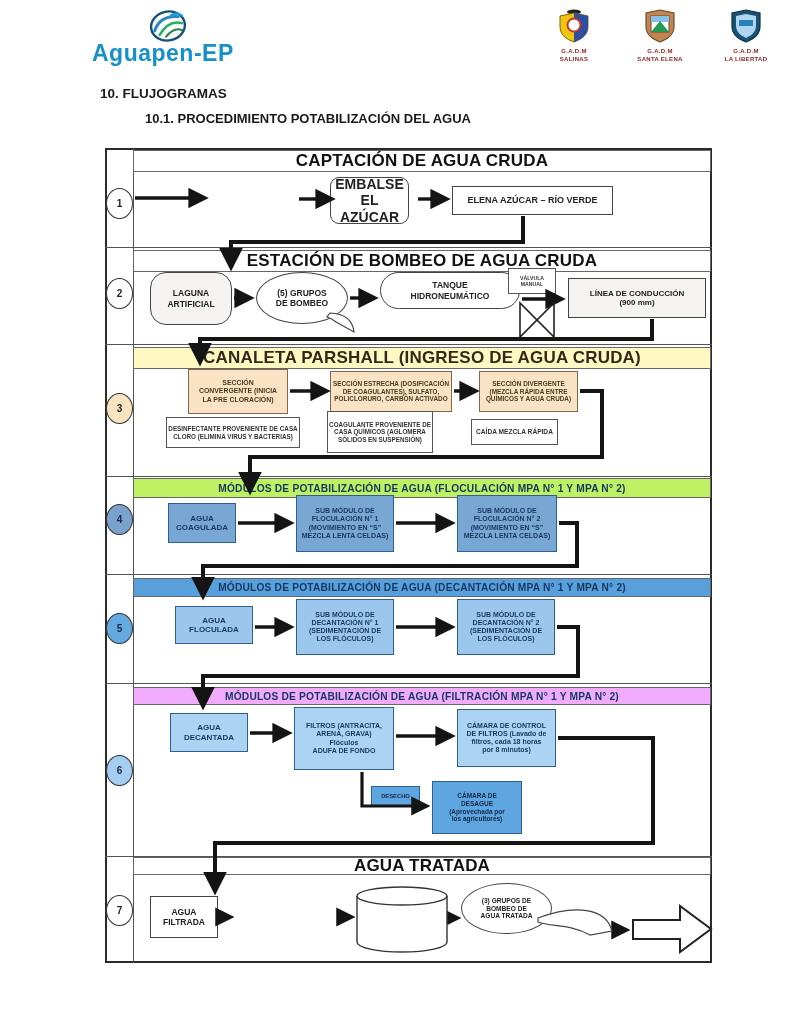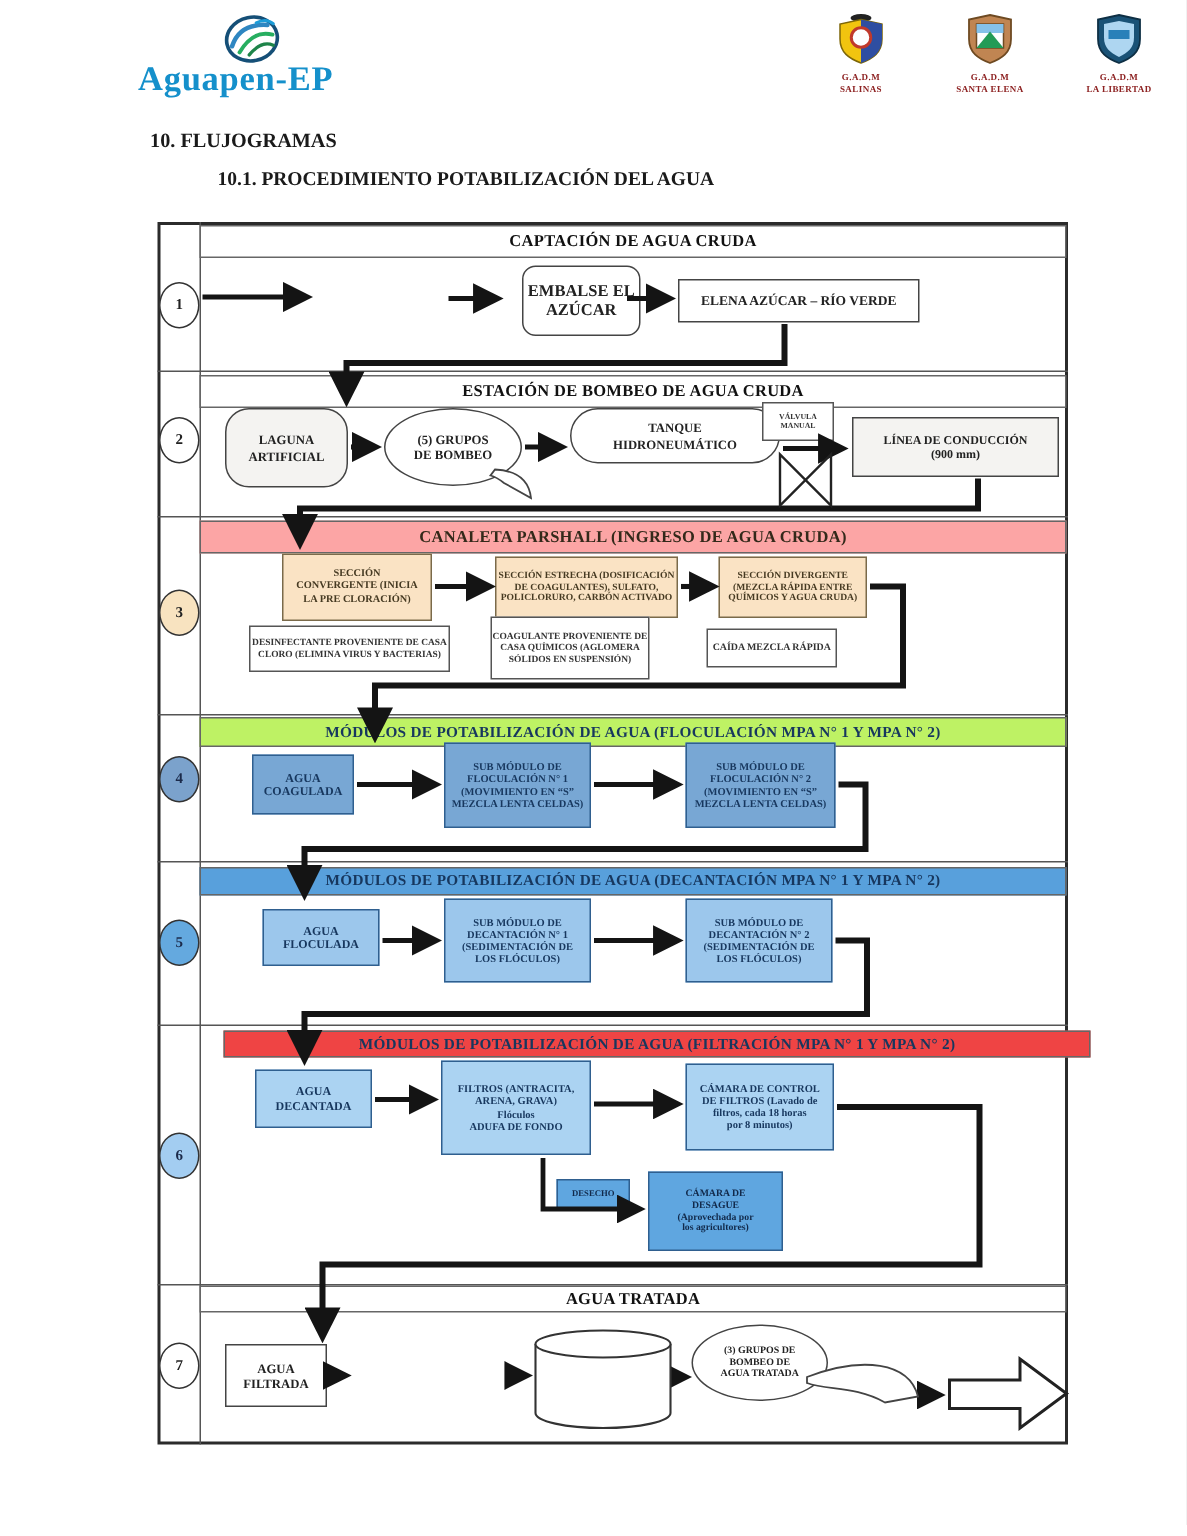--- a/index.html
+++ b/index.html
@@ -1,38 +1,38 @@
 <!DOCTYPE html>
 <html><head>
 <meta charset="utf-8">
 <style>
   html,body{margin:0;padding:0;background:#e8e8e8;}
   .page{position:relative;width:791px;height:1024px;background:#ffffff;
-        font-family:Liberation Serif, serif;overflow:hidden;margin:0 auto;}
+        font-family:Liberation Sans, sans-serif;overflow:hidden;margin:0 auto;}
   
   .wordmark{position:absolute;left:92px;top:40px;font-size:23px;font-weight:800;
             color:#1590cb;letter-spacing:.5px;}
   .logo-drop{position:absolute;left:140px;top:6px;}
   .crests{position:absolute;left:538px;top:8px;display:flex;gap:14px;}
   .crest{width:72px;text-align:center;}
   .crest .cap{font-size:6px;font-weight:700;color:#8e2323;line-height:1.25;letter-spacing:.3px;}
   .h-section{position:absolute;left:100px;top:86px;font-size:13.5px;font-weight:700;color:#1a1a1a;}
   .h-subsection{position:absolute;left:145px;top:111px;font-size:13px;font-weight:700;color:#1a1a1a;}
   
   .frame{position:absolute;left:105px;top:148px;width:607px;height:815px;border:2px solid #2b2b2b;box-sizing:border-box;}
   .vline{position:absolute;left:133px;top:148px;width:1px;height:815px;background:#555;}
   .hdiv{position:absolute;left:105px;width:607px;height:1px;background:#555;}
   
   .band{position:absolute;left:133px;width:578px;border:1px solid #666;box-sizing:border-box;
         display:flex;align-items:center;justify-content:center;font-weight:700;
-        font-size:11px;letter-spacing:.2px;color:#111;}
-  .band.peach{background:#fca5a5;color:#33291a;}
+        font-size:17px;letter-spacing:.2px;color:#111;}
+  .band.peach{background:#fef9c3;color:#33291a;}
   .band.b4{background:#bef264;color:#17375e;}
   .band.b5{background:#58a0dc;color:#17375e;}
-  .band.b6{background:#ef4444;color:#17375e;margin-left:16px;}
+  .band.b6{background:#f0abfc;color:#17375e;}
   
   .step{position:absolute;left:106px;width:27px;height:31px;border:1.6px solid #333;border-radius:50%;
         display:flex;align-items:center;justify-content:center;font-size:10px;font-weight:700;color:#222;
         box-sizing:border-box;background:#fff;}
   
   .node{position:absolute;box-sizing:border-box;border:1.4px solid #444;background:#fff;
         display:flex;align-items:center;justify-content:center;text-align:center;
         white-space:pre-line;font-weight:700;color:#222;line-height:1.18;}
   .r18{border-radius:18px;} .r9{border-radius:9px;} .r16{border-radius:16px;} .r26{border-radius:27px;}
   .ellipse{border-radius:50%;}
@@ -116,21 +116,21 @@
   <div class="band" style="top:857px;height:18px">AGUA TRATADA</div>
 
   <div class="step" style="top:188px">1</div>
   <div class="step" style="top:278px">2</div>
   <div class="step" style="top:393px;background:#f8e3c0">3</div>
   <div class="step" style="top:504px;background:#7ba2cc;color:#1b2a4a">4</div>
   <div class="step" style="top:613px;background:#64a9df;color:#1b2a4a">5</div>
   <div class="step" style="top:755px;background:#a3cdf1;color:#1b2a4a">6</div>
   <div class="step" style="top:895px">7</div>
 
-  <div class="node r9" style="left:348px;top:177px;width:79px;height:47px;font-size:11px">EMBALSE EL
+  <div class="node r9" style="left:330px;top:177px;width:79px;height:47px;font-size:14px">EMBALSE EL
 AZÚCAR</div>
   <div class="node" style="left:452px;top:186px;width:161px;height:29px;font-size:9px">ELENA AZÚCAR – RÍO VERDE</div>
 
   <div class="node r16 graybox" style="left:150px;top:272px;width:82px;height:53px;font-size:8.5px">LAGUNA
 ARTIFICIAL</div>
   <div class="node ellipse" style="left:256px;top:272px;width:92px;height:52px;font-size:8.5px">(5) GRUPOS
 DE BOMBEO</div>
   <div class="node r26" style="left:380px;top:272px;width:140px;height:37px;font-size:8.5px">TANQUE
 HIDRONEUMÁTICO</div>
   <div class="node whitebox" style="left:508px;top:268px;width:48px;height:26px;font-size:5.2px">VÁLVULA

